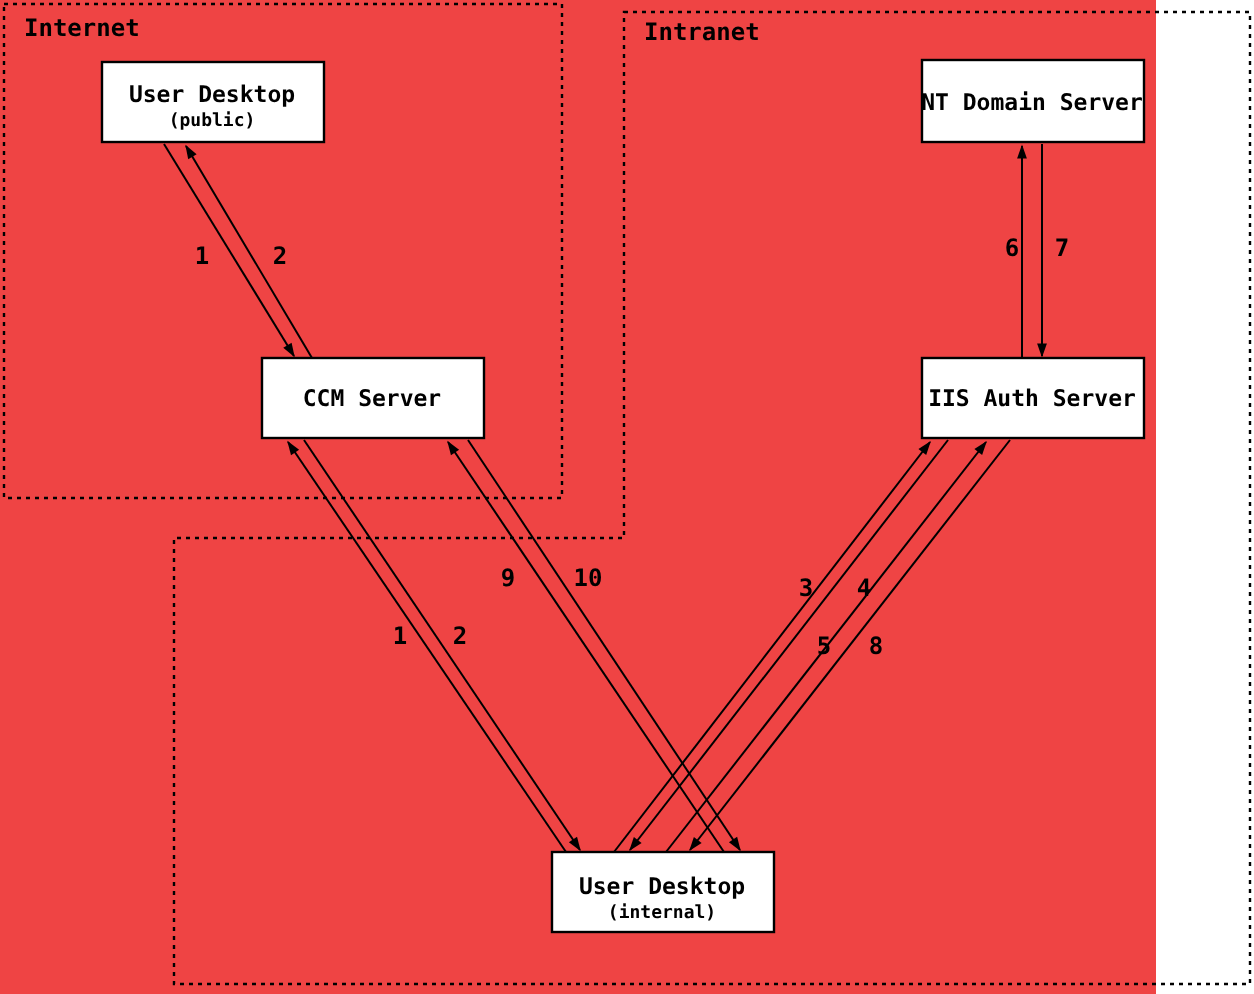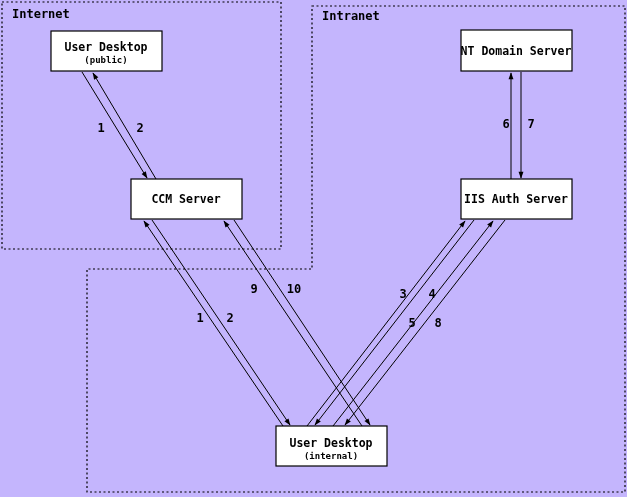--- a/index.html
+++ b/index.html
@@ -2,23 +2,23 @@
 <html><head>
 <meta charset="utf-8">
 <style>
   html, body {
     margin: 0;
     padding: 0;
     background: #ffffff;
   }
   .canvas {
     position: relative;
-    width: 627px;
+    width: 578px;
     height: 497px;
-    background: #c4b5fd;
+    background: #ef4444;
     font-family: "DejaVu Sans Mono", "Liberation Mono", monospace;
   }
   svg { display: block; }
   .zone-border {
     fill: none;
     stroke: #000000;
     stroke-width: 1.2;
     stroke-dasharray: 2 2.5;
   }
   .zone-label {

